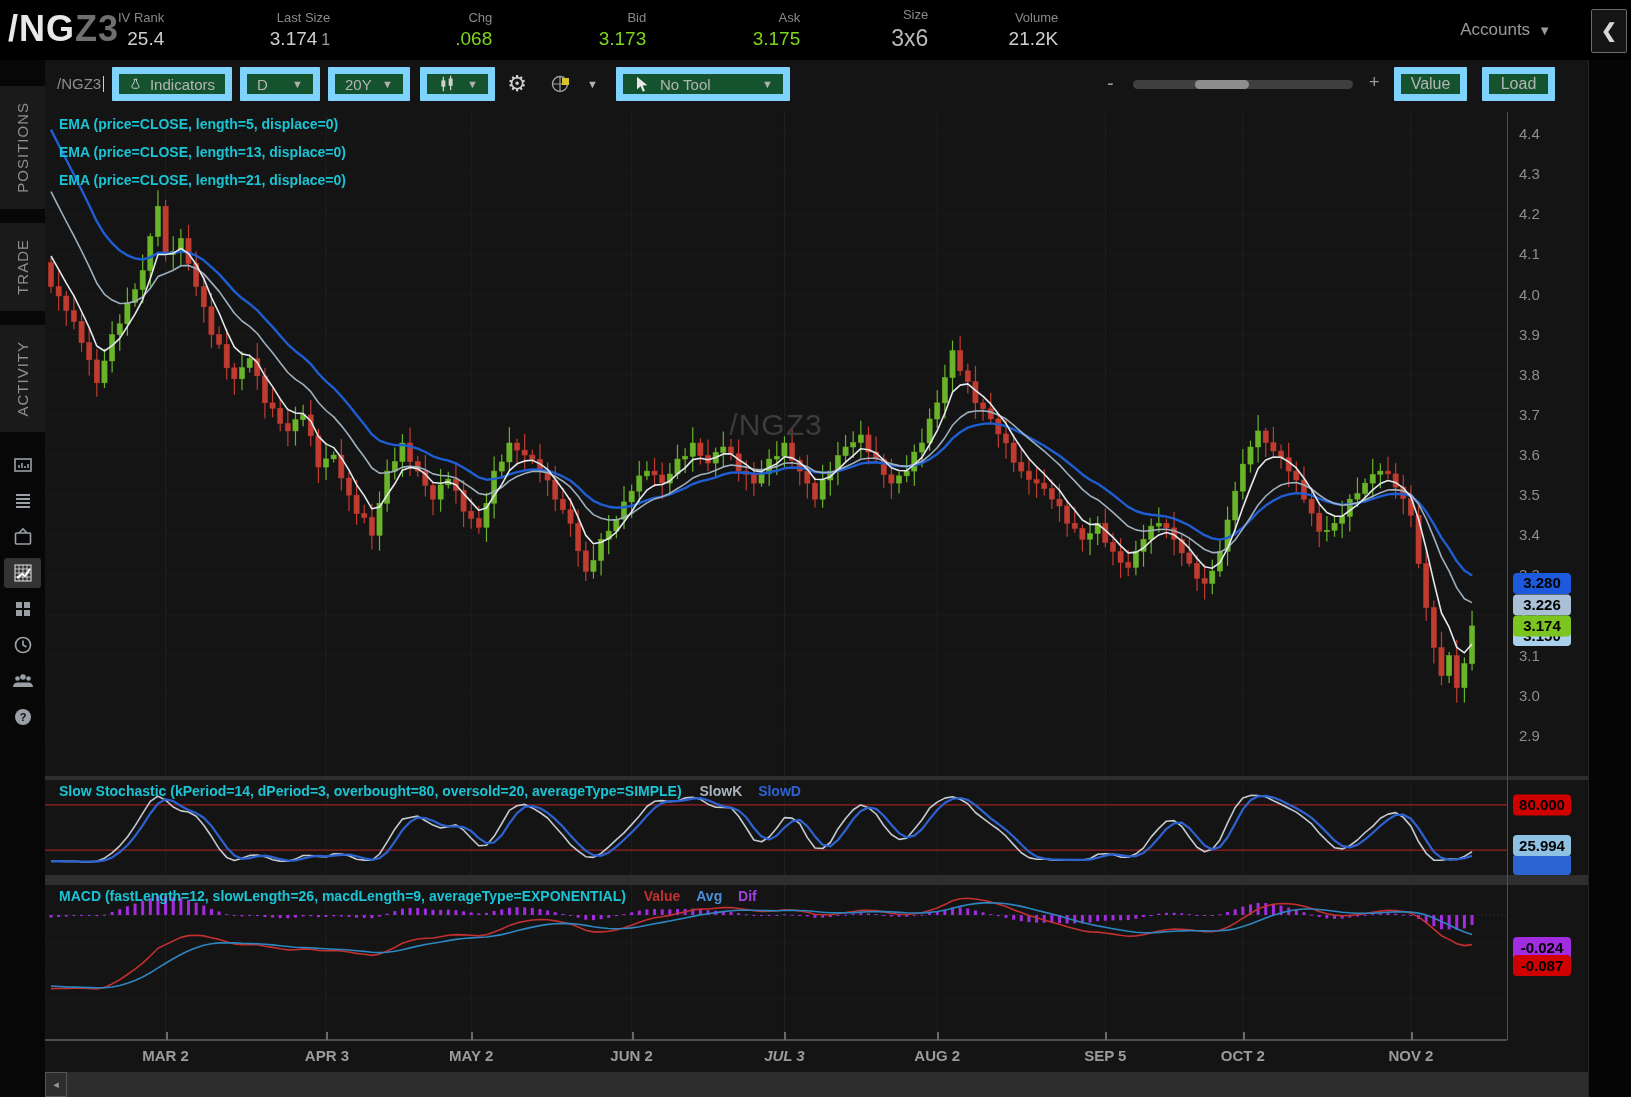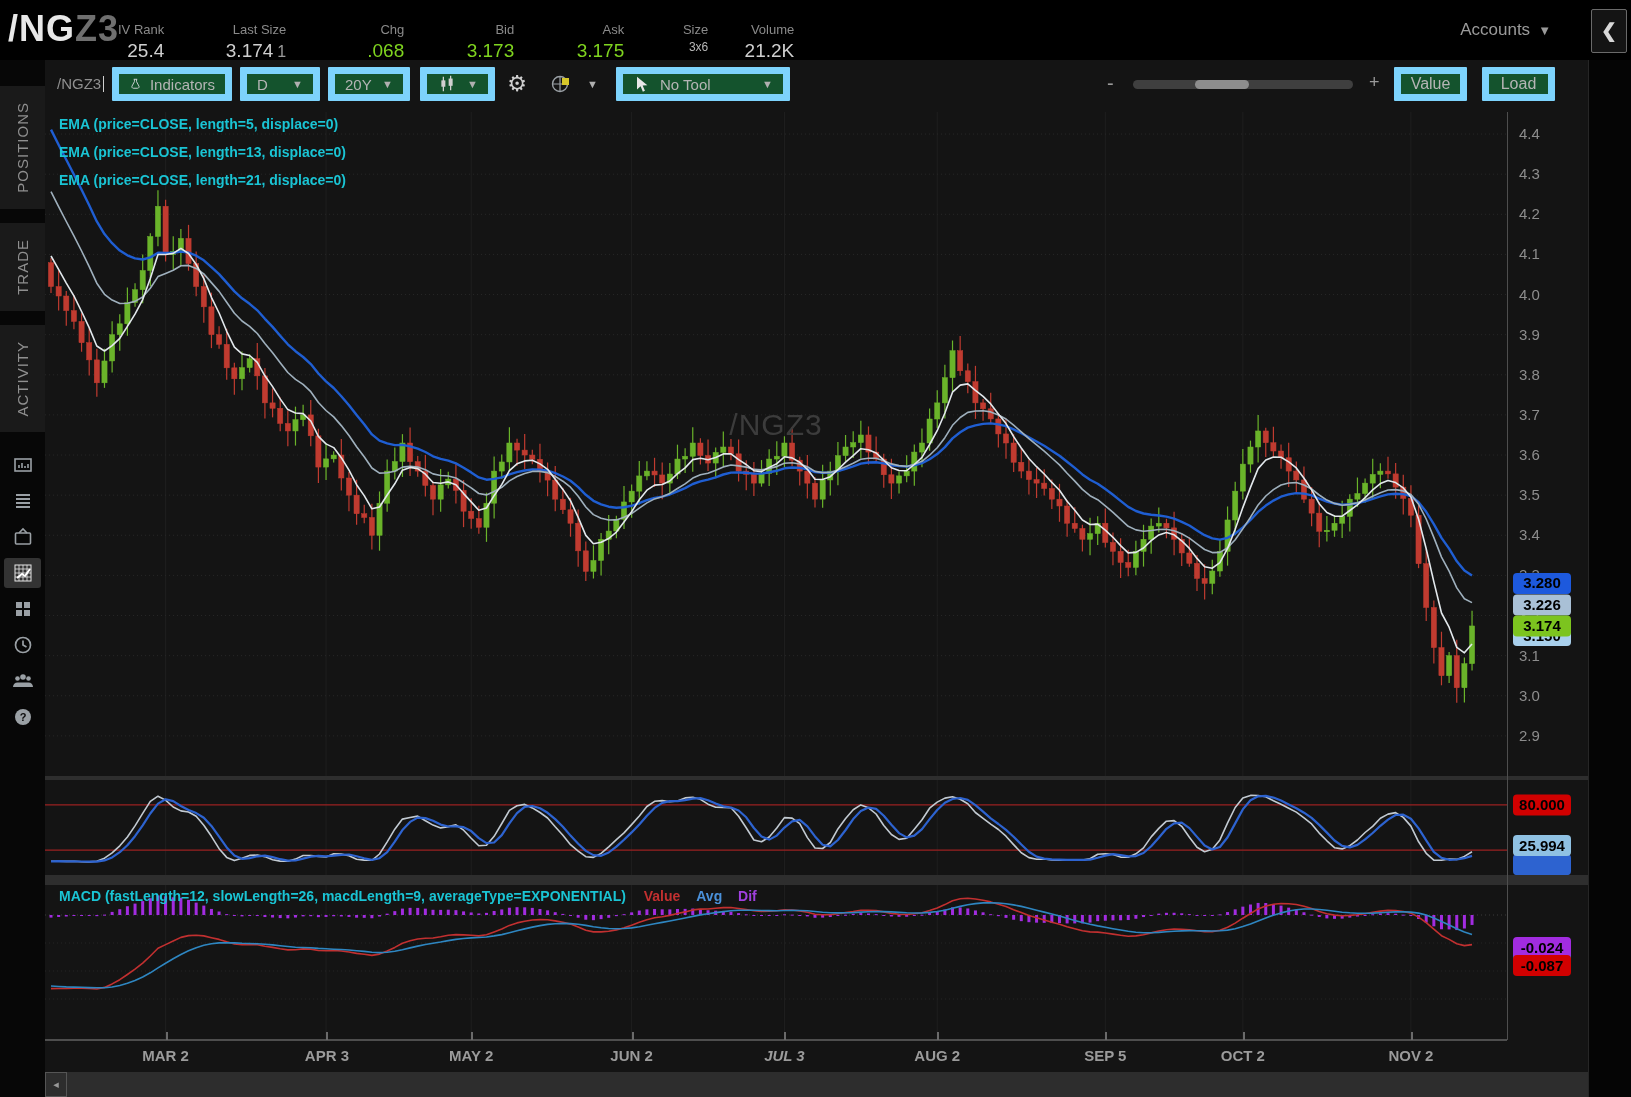--- a/index.html
+++ b/index.html
@@ -3,21 +3,21 @@
 <meta charset="utf-8">
 <style>
   html,body{margin:0;padding:0;background:#000;}
   body{width:1631px;height:1097px;overflow:hidden;position:relative;font-family:"Liberation Sans",sans-serif;-webkit-font-smoothing:antialiased;}
   svg text{font-family:"Liberation Sans",sans-serif;}
 
   
   #header{position:absolute;left:0;top:0;width:1631px;height:60px;background:#000;}
   #symbol{position:absolute;left:8px;top:8px;font-size:36px;font-weight:bold;letter-spacing:1px;}
   #symbol .root{color:#e8e8e8;} #symbol .suffix{color:#6f6f6f;}
-  #stats{position:absolute;left:118px;top:22px;display:flex;align-items:flex-start;}
+  #stats{position:absolute;left:118px;top:7px;display:flex;align-items:center;gap:44px;}
   .stat{display:flex;flex-direction:column;align-items:flex-end;margin-right:26px;}
   .stat-label{font-size:13px;color:#8a8a8a;margin-bottom:3px;white-space:nowrap;}
   .stat-value{font-size:19px;color:#cfcfcf;white-space:nowrap;}
   .stat-value.green{color:#7fd41f;}
   .stat .suffix{color:#9a9a9a;font-size:16px;margin-left:4px;}
   .w70{min-width:44px;} .w120{min-width:96px;} .w110{min-width:92px;} .w115{min-width:84px;} .w60{min-width:58px;} .w80{min-width:60px;}
   #desc{position:absolute;left:886px;top:22px;font-size:19px;color:#f0f0f0;white-space:nowrap;}
   #accounts{position:absolute;right:80px;top:20px;font-size:17px;color:#9a9a9a;cursor:default;}
   #accounts .car{font-size:13px;margin-left:8px;color:#9a9a9a;}
   #collapse-btn{position:absolute;left:1591px;top:9px;width:34px;height:42px;border:1px solid #6a6a6a;background:#141414;color:#d8d8d8;font-size:19px;font-weight:bold;text-align:center;line-height:42px;border-radius:2px;}
@@ -104,21 +104,21 @@
     <div class="stat w115">
       <div class="stat-label">Bid</div>
       <div class="stat-value green">3.173</div>
     </div>
     <div class="stat w115">
       <div class="stat-label">Ask</div>
       <div class="stat-value green">3.175</div>
     </div>
     <div class="stat w60">
       <div class="stat-label">Size</div>
-      <div class="stat-value" style="font-size:12px;color:#b8b8b8">3x6</div>
+      <div class="stat-value" style="font-size:23px;color:#b8b8b8">3x6</div>
     </div>
     <div class="stat w80">
       <div class="stat-label">Volume</div>
       <div class="stat-value">21.2K</div>
     </div>
   </div>
   <div id="accounts"><span>Accounts</span><span class="car">▼</span></div>
   <div id="collapse-btn">❮</div>
 </div>
 
@@ -709,20 +709,25 @@
       <text x="1474" y="29.88095238095238" fill="#8d8d8d" font-size="15">80</text>
       <text x="1474" y="75.11904761904762" fill="#8d8d8d" font-size="15">20</text>
       <path d="M6.0,81.3L13.6,81.3L21.3,81.4L28.9,81.2L36.6,81.8L44.2,81.9L51.8,81.2L59.5,78.2L67.1,72.8L74.8,65.8L82.4,57.0L90.0,45.9L97.7,33.3L105.3,21.4L113.0,16.2L120.6,20.1L128.2,27.0L135.9,30.9L143.5,32.0L151.2,36.3L158.8,45.3L166.4,56.3L174.1,68.7L181.7,77.4L189.4,80.6L197.0,78.3L204.6,75.4L212.3,75.1L219.9,76.6L227.6,79.7L235.2,81.1L242.8,81.2L250.5,79.1L258.1,75.5L265.8,75.5L273.4,76.4L281.0,77.0L288.7,73.7L296.3,74.1L304.0,75.7L311.6,79.2L319.2,80.1L326.9,80.3L334.5,74.0L342.2,61.9L349.8,49.2L357.4,39.1L365.1,37.5L372.7,36.1L380.4,40.8L388.0,45.1L395.6,47.9L403.3,46.6L410.9,44.8L418.6,50.2L426.2,58.2L433.8,65.8L441.5,65.3L449.1,56.3L456.8,43.5L464.4,30.4L472.0,25.8L479.7,24.4L487.3,27.9L495.0,32.5L502.6,38.0L510.2,46.8L517.9,55.2L525.5,64.7L533.2,71.2L540.8,76.7L548.4,77.4L556.1,73.4L563.7,66.8L571.4,59.6L579.0,52.9L586.6,44.6L594.3,36.0L601.9,26.5L609.6,21.3L617.2,20.6L624.8,21.8L632.5,20.9L640.1,17.9L647.8,17.2L655.4,19.3L663.0,24.2L670.7,27.3L678.3,27.4L686.0,27.7L693.6,36.2L701.2,47.8L708.9,60.0L716.5,61.8L724.2,57.0L731.8,48.0L739.4,37.6L747.1,38.1L754.7,43.6L762.4,57.6L770.0,68.0L777.6,68.5L785.3,62.5L792.9,48.9L800.6,38.6L808.2,29.7L815.8,24.9L823.5,27.8L831.1,34.0L838.8,45.5L846.4,54.5L854.0,59.4L861.7,58.3L869.3,49.3L877.0,39.8L884.6,28.2L892.2,22.1L899.9,18.1L907.5,16.8L915.2,19.2L922.8,23.8L930.4,32.5L938.1,38.4L945.7,44.1L953.4,49.5L961.0,56.2L968.6,64.6L976.3,72.8L983.9,77.6L991.6,79.2L999.2,79.0L1006.8,80.0L1014.5,80.2L1022.1,79.7L1029.8,79.9L1037.4,80.1L1045.0,78.7L1052.7,74.2L1060.3,73.8L1068.0,74.5L1075.6,77.1L1083.2,77.2L1090.9,73.8L1098.5,67.9L1106.2,56.9L1113.8,48.4L1121.4,41.2L1129.1,40.6L1136.7,46.3L1144.4,57.3L1152.0,67.2L1159.6,71.8L1167.3,69.3L1174.9,59.9L1182.6,42.8L1190.2,27.5L1197.8,18.0L1205.5,15.4L1213.1,15.5L1220.8,16.8L1228.4,20.7L1236.0,24.3L1243.7,28.2L1251.3,32.1L1259.0,37.8L1266.6,43.9L1274.2,53.1L1281.9,60.8L1289.5,67.7L1297.2,68.9L1304.8,65.7L1312.4,60.0L1320.1,52.5L1327.7,46.4L1335.4,38.3L1343.0,34.1L1350.6,32.6L1358.3,37.4L1365.9,46.1L1373.6,61.8L1381.2,73.3L1388.8,80.2L1396.5,80.2L1404.1,79.0L1411.8,79.4L1419.4,76.4L1427.0,71.8" fill="none" stroke="#c2cad2" stroke-width="1.6" stroke-linejoin="round"></path>
       <path d="M6.0,81.4L13.6,81.1L21.3,81.3L28.9,81.3L36.6,81.5L44.2,81.7L51.8,81.7L59.5,80.4L67.1,77.4L74.8,72.2L82.4,65.2L90.0,56.2L97.7,45.4L105.3,33.5L113.0,23.6L120.6,19.2L128.2,21.1L135.9,26.0L143.5,30.0L151.2,33.1L158.8,37.8L166.4,45.9L174.1,56.7L181.7,67.4L189.4,75.6L197.0,78.8L204.6,78.1L212.3,76.3L219.9,75.7L227.6,77.1L235.2,79.2L242.8,80.7L250.5,80.5L258.1,78.6L265.8,76.7L273.4,75.8L281.0,76.3L288.7,75.7L296.3,74.9L304.0,74.5L311.6,76.3L319.2,78.3L326.9,79.9L334.5,78.2L342.2,72.1L349.8,61.7L357.4,50.1L365.1,41.9L372.7,37.6L380.4,38.1L388.0,40.7L395.6,44.6L403.3,46.5L410.9,46.4L418.6,47.2L426.2,51.1L433.8,58.1L441.5,63.1L449.1,62.5L456.8,55.1L464.4,43.4L472.0,33.2L479.7,26.8L487.3,26.0L495.0,28.3L502.6,32.8L510.2,39.1L517.9,46.7L525.5,55.6L533.2,63.7L540.8,70.9L548.4,75.1L556.1,75.8L563.7,72.5L571.4,66.6L579.0,59.8L586.6,52.4L594.3,44.5L601.9,35.7L609.6,27.9L617.2,22.8L624.8,21.2L632.5,21.1L640.1,20.2L647.8,18.7L655.4,18.1L663.0,20.2L670.7,23.6L678.3,26.3L686.0,27.5L693.6,30.5L701.2,37.3L708.9,48.0L716.5,56.5L724.2,59.6L731.8,55.6L739.4,47.6L747.1,41.3L754.7,39.8L762.4,46.4L770.0,56.4L777.6,64.7L785.3,66.4L792.9,60.0L800.6,50.0L808.2,39.1L815.8,31.1L823.5,27.5L831.1,28.9L838.8,35.7L846.4,44.7L854.0,53.1L861.7,57.4L869.3,55.6L877.0,49.1L884.6,39.1L892.2,30.0L899.9,22.8L907.5,19.0L915.2,18.0L922.8,19.9L930.4,25.2L938.1,31.6L945.7,38.4L953.4,44.0L961.0,49.9L968.6,56.7L976.3,64.5L983.9,71.7L991.6,76.6L999.2,78.6L1006.8,79.4L1014.5,79.7L1022.1,79.9L1029.8,79.9L1037.4,79.9L1045.0,79.6L1052.7,77.7L1060.3,75.6L1068.0,74.2L1075.6,75.1L1083.2,76.3L1090.9,76.1L1098.5,73.0L1106.2,66.2L1113.8,57.7L1121.4,48.8L1129.1,43.4L1136.7,42.7L1144.4,48.1L1152.0,56.9L1159.6,65.4L1167.3,69.4L1174.9,67.0L1182.6,57.3L1190.2,43.4L1197.8,29.4L1205.5,20.3L1213.1,16.3L1220.8,15.9L1228.4,17.6L1236.0,20.6L1243.7,24.4L1251.3,28.2L1259.0,32.7L1266.6,37.9L1274.2,44.9L1281.9,52.6L1289.5,60.5L1297.2,65.8L1304.8,67.4L1312.4,64.9L1320.1,59.4L1327.7,53.0L1335.4,45.8L1343.0,39.6L1350.6,35.0L1358.3,34.7L1365.9,38.7L1373.6,48.4L1381.2,60.4L1388.8,71.8L1396.5,77.9L1404.1,79.8L1411.8,79.5L1419.4,78.2L1427.0,75.9" fill="none" stroke="#2d63d0" stroke-width="2.2" stroke-linejoin="round"></path>
       <rect x="1468" y="74.11904761904762" width="58" height="21" rx="4" fill="#2d63d0"></rect>
       <rect x="1468" y="14.38095238095238" width="58" height="21" rx="4" fill="#d10000"></rect>
       <text x="1497" y="29.88095238095238" fill="#000" font-size="15" font-weight="bold" text-anchor="middle">80.000</text>
       <rect x="1468" y="55.099761904761905" width="58" height="21" rx="4" fill="#8fc1e3"></rect>
       <text x="1497" y="70.5997619047619" fill="#000" font-size="15" font-weight="bold" text-anchor="middle">25.994</text>
     </svg>
+  <div class="pane-legend" id="legend-stoch">
+    <span class="cy">Slow Stochastic (kPeriod=14, dPeriod=3, overbought=80, oversold=20, averageType=SIMPLE)</span>
+    <span class="lg-k">SlowK</span>
+    <span class="lg-d">SlowD</span>
+  </div>
 
   <div class="pane-divider" style="top:815px;height:10px"></div>
 
   <svg id="macd-svg" width="1543" height="155">
       <line x1="120.6" y1="0" x2="120.6" y2="155" stroke="#1f1f1f"></line>
       <line x1="281.03999999999996" y1="0" x2="281.03999999999996" y2="155" stroke="#1f1f1f"></line>
       <line x1="426.2" y1="0" x2="426.2" y2="155" stroke="#1f1f1f"></line>
       <line x1="586.64" y1="0" x2="586.64" y2="155" stroke="#1f1f1f"></line>
       <line x1="739.4399999999999" y1="0" x2="739.4399999999999" y2="155" stroke="#1f1f1f"></line>
       <line x1="892.24" y1="0" x2="892.24" y2="155" stroke="#1f1f1f"></line>

